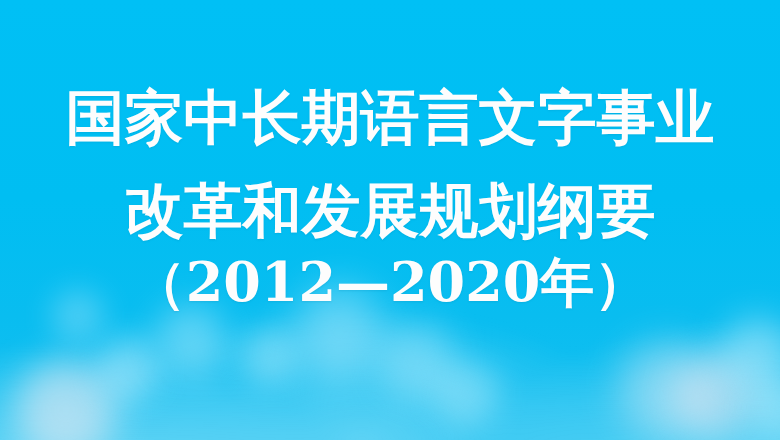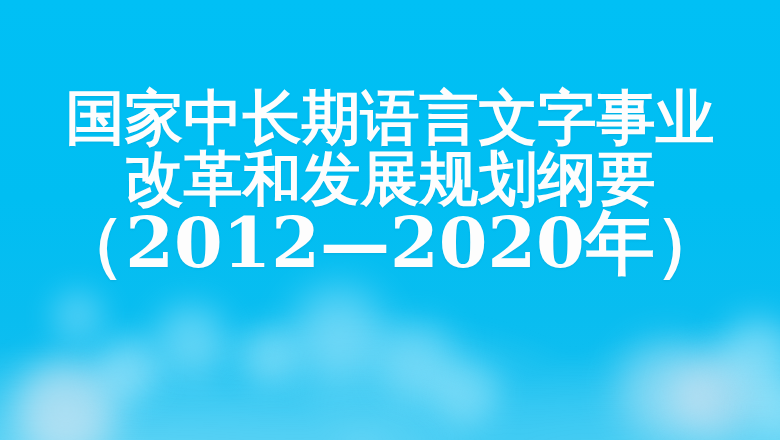--- a/index.html
+++ b/index.html
@@ -62,29 +62,30 @@
     display: block;
     color: #fdfdfd;
     font-weight: 700;
     line-height: 1.0;
     white-space: nowrap;
     text-shadow: 0 1px 2px rgba(0, 120, 165, 0.18);
   }
   .line-1 {
     font-size: 59px;
     letter-spacing: 0px;
-    margin-bottom: 2px;
+    margin-bottom: 34px;
   }
   .line-2 {
     font-size: 59px;
     letter-spacing: 0px;
   }
   .line-3 {
-    font-size: 70px;
+    font-size: 54px;
     letter-spacing: 0px;
+    margin-top: 15px;
   }
 </style>
 </head>
 <body>
 
 <div id="poster">
 
   <div class="bg-base"></div>
   <div class="bg-glow"></div>
   <div id="bokeh-layer">

